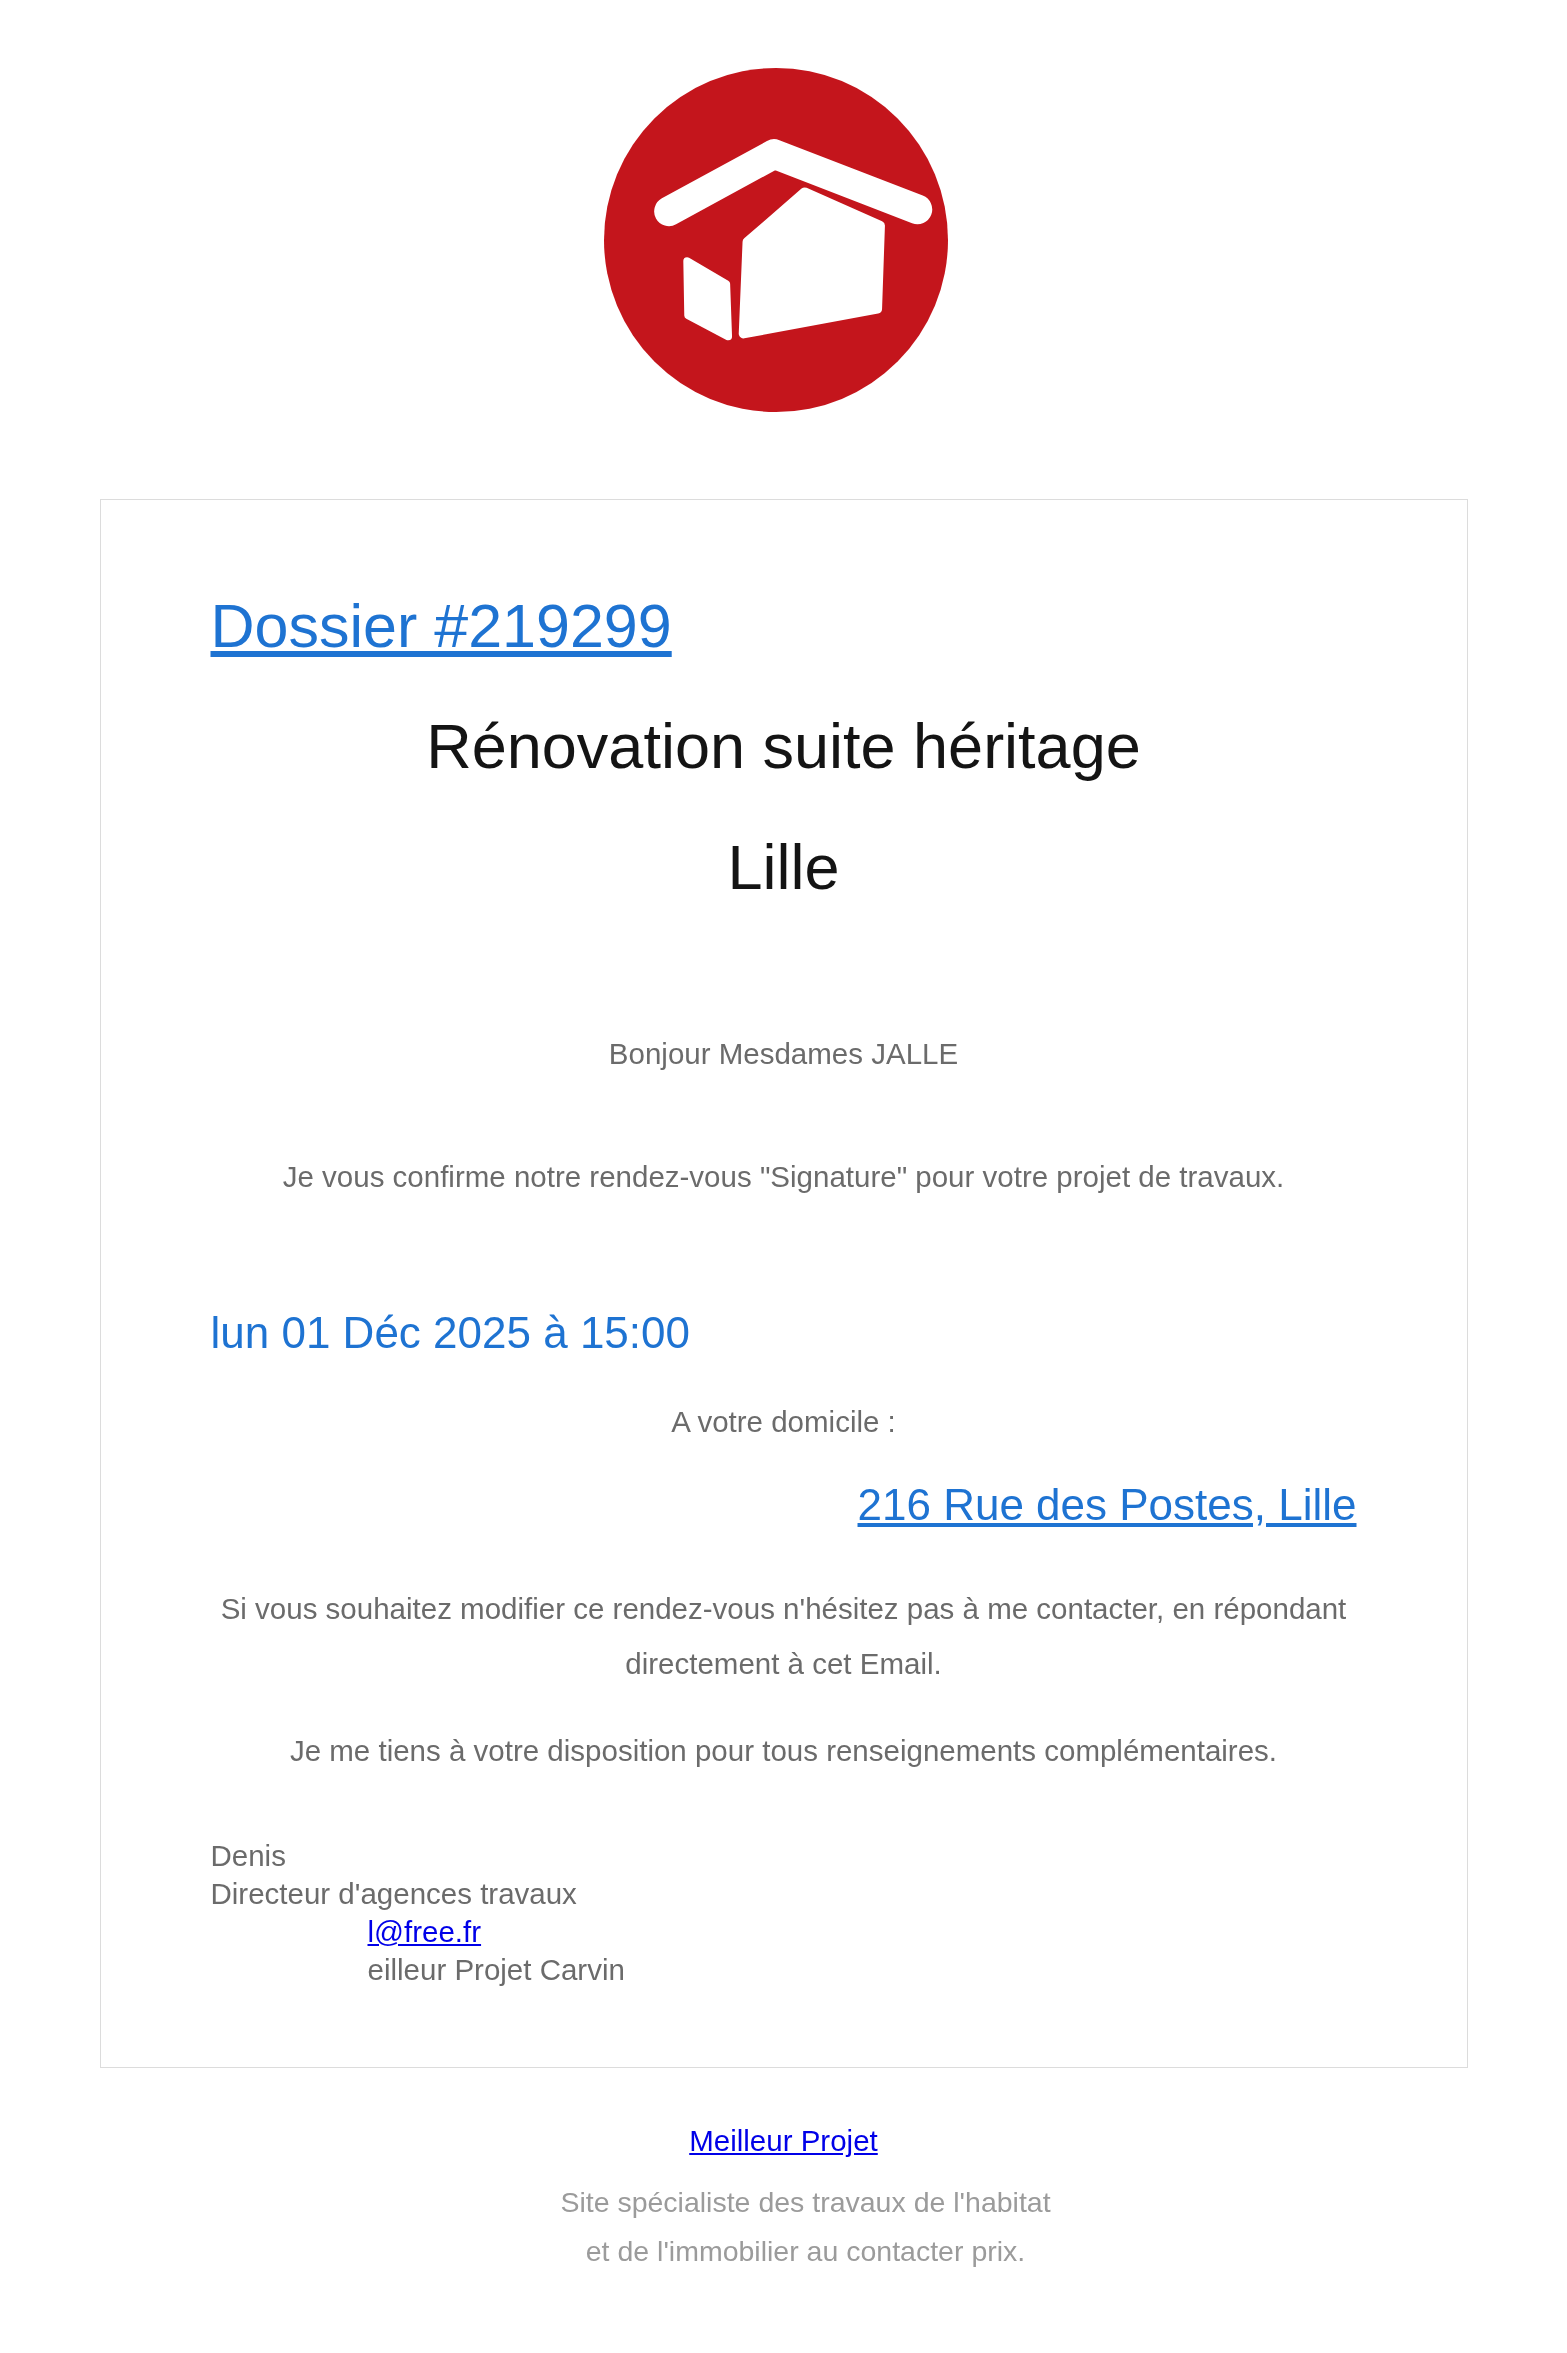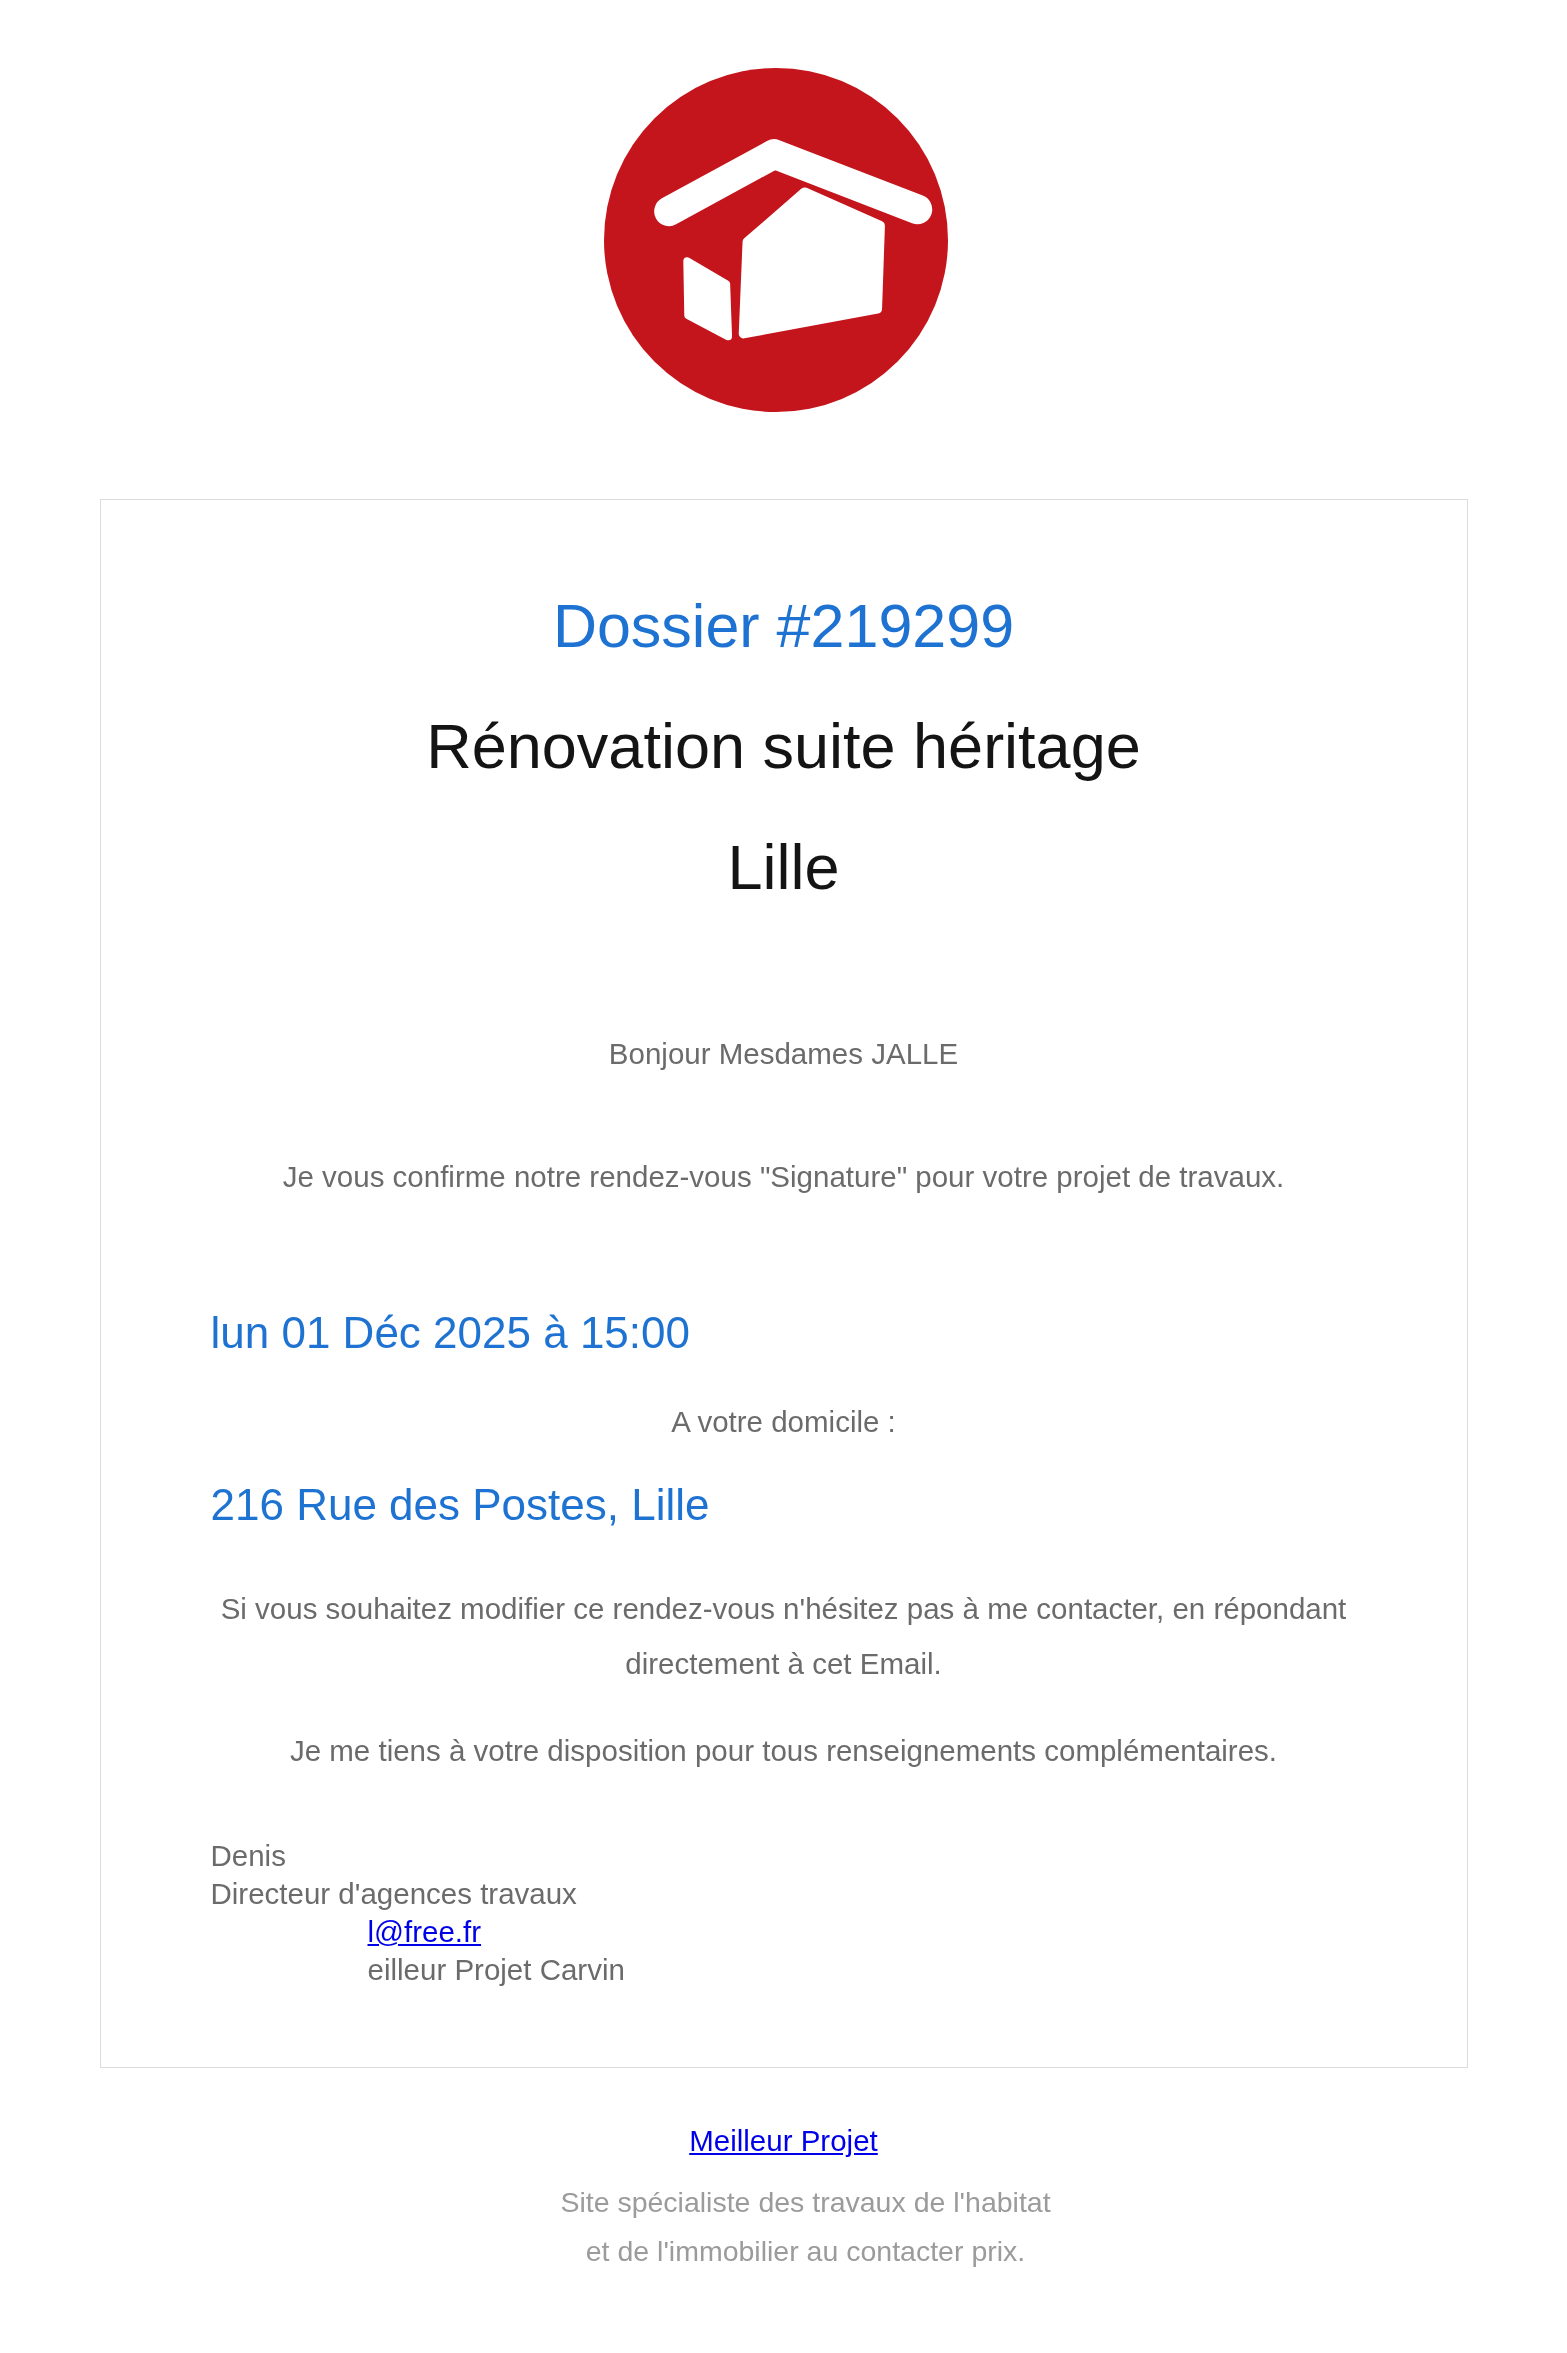--- a/index.html
+++ b/index.html
@@ -31,21 +31,21 @@
     border:1.9px solid var(--card-border);
     background:#ffffff;
     padding:91px 110px 78px 110px;
   }
   .h-dossier{
     margin:0;
     font-size:61px;
     font-weight:400;
     line-height:1.16;
     color:var(--accent-blue);
-    text-align:center;
+    text-decoration:underline;
   }
   .h-project{
     margin:48px 0 0 0;
     font-size:63px;
     font-weight:400;
     line-height:1.15;
     color:var(--heading-black);
     text-align:center;
   }
   .h-city{
@@ -76,21 +76,22 @@
     margin-top:44px;
     text-align:center;
     line-height:38px;
   }
   .h-address{
     margin:38px 0 0 0;
     font-size:44px;
     font-weight:400;
     line-height:1.2;
     color:var(--accent-blue);
-    text-align:left;
+    text-align:right;
+    text-decoration:underline;
   }
   .p-modify{margin-top:49px;}
   .p-availability{margin-top:32px;}
   .signature{
     margin-top:59px;
     font-size:29.5px;
     color:var(--body-gray);
     line-height:38px;
   }
   .sig-line{margin:0;}

